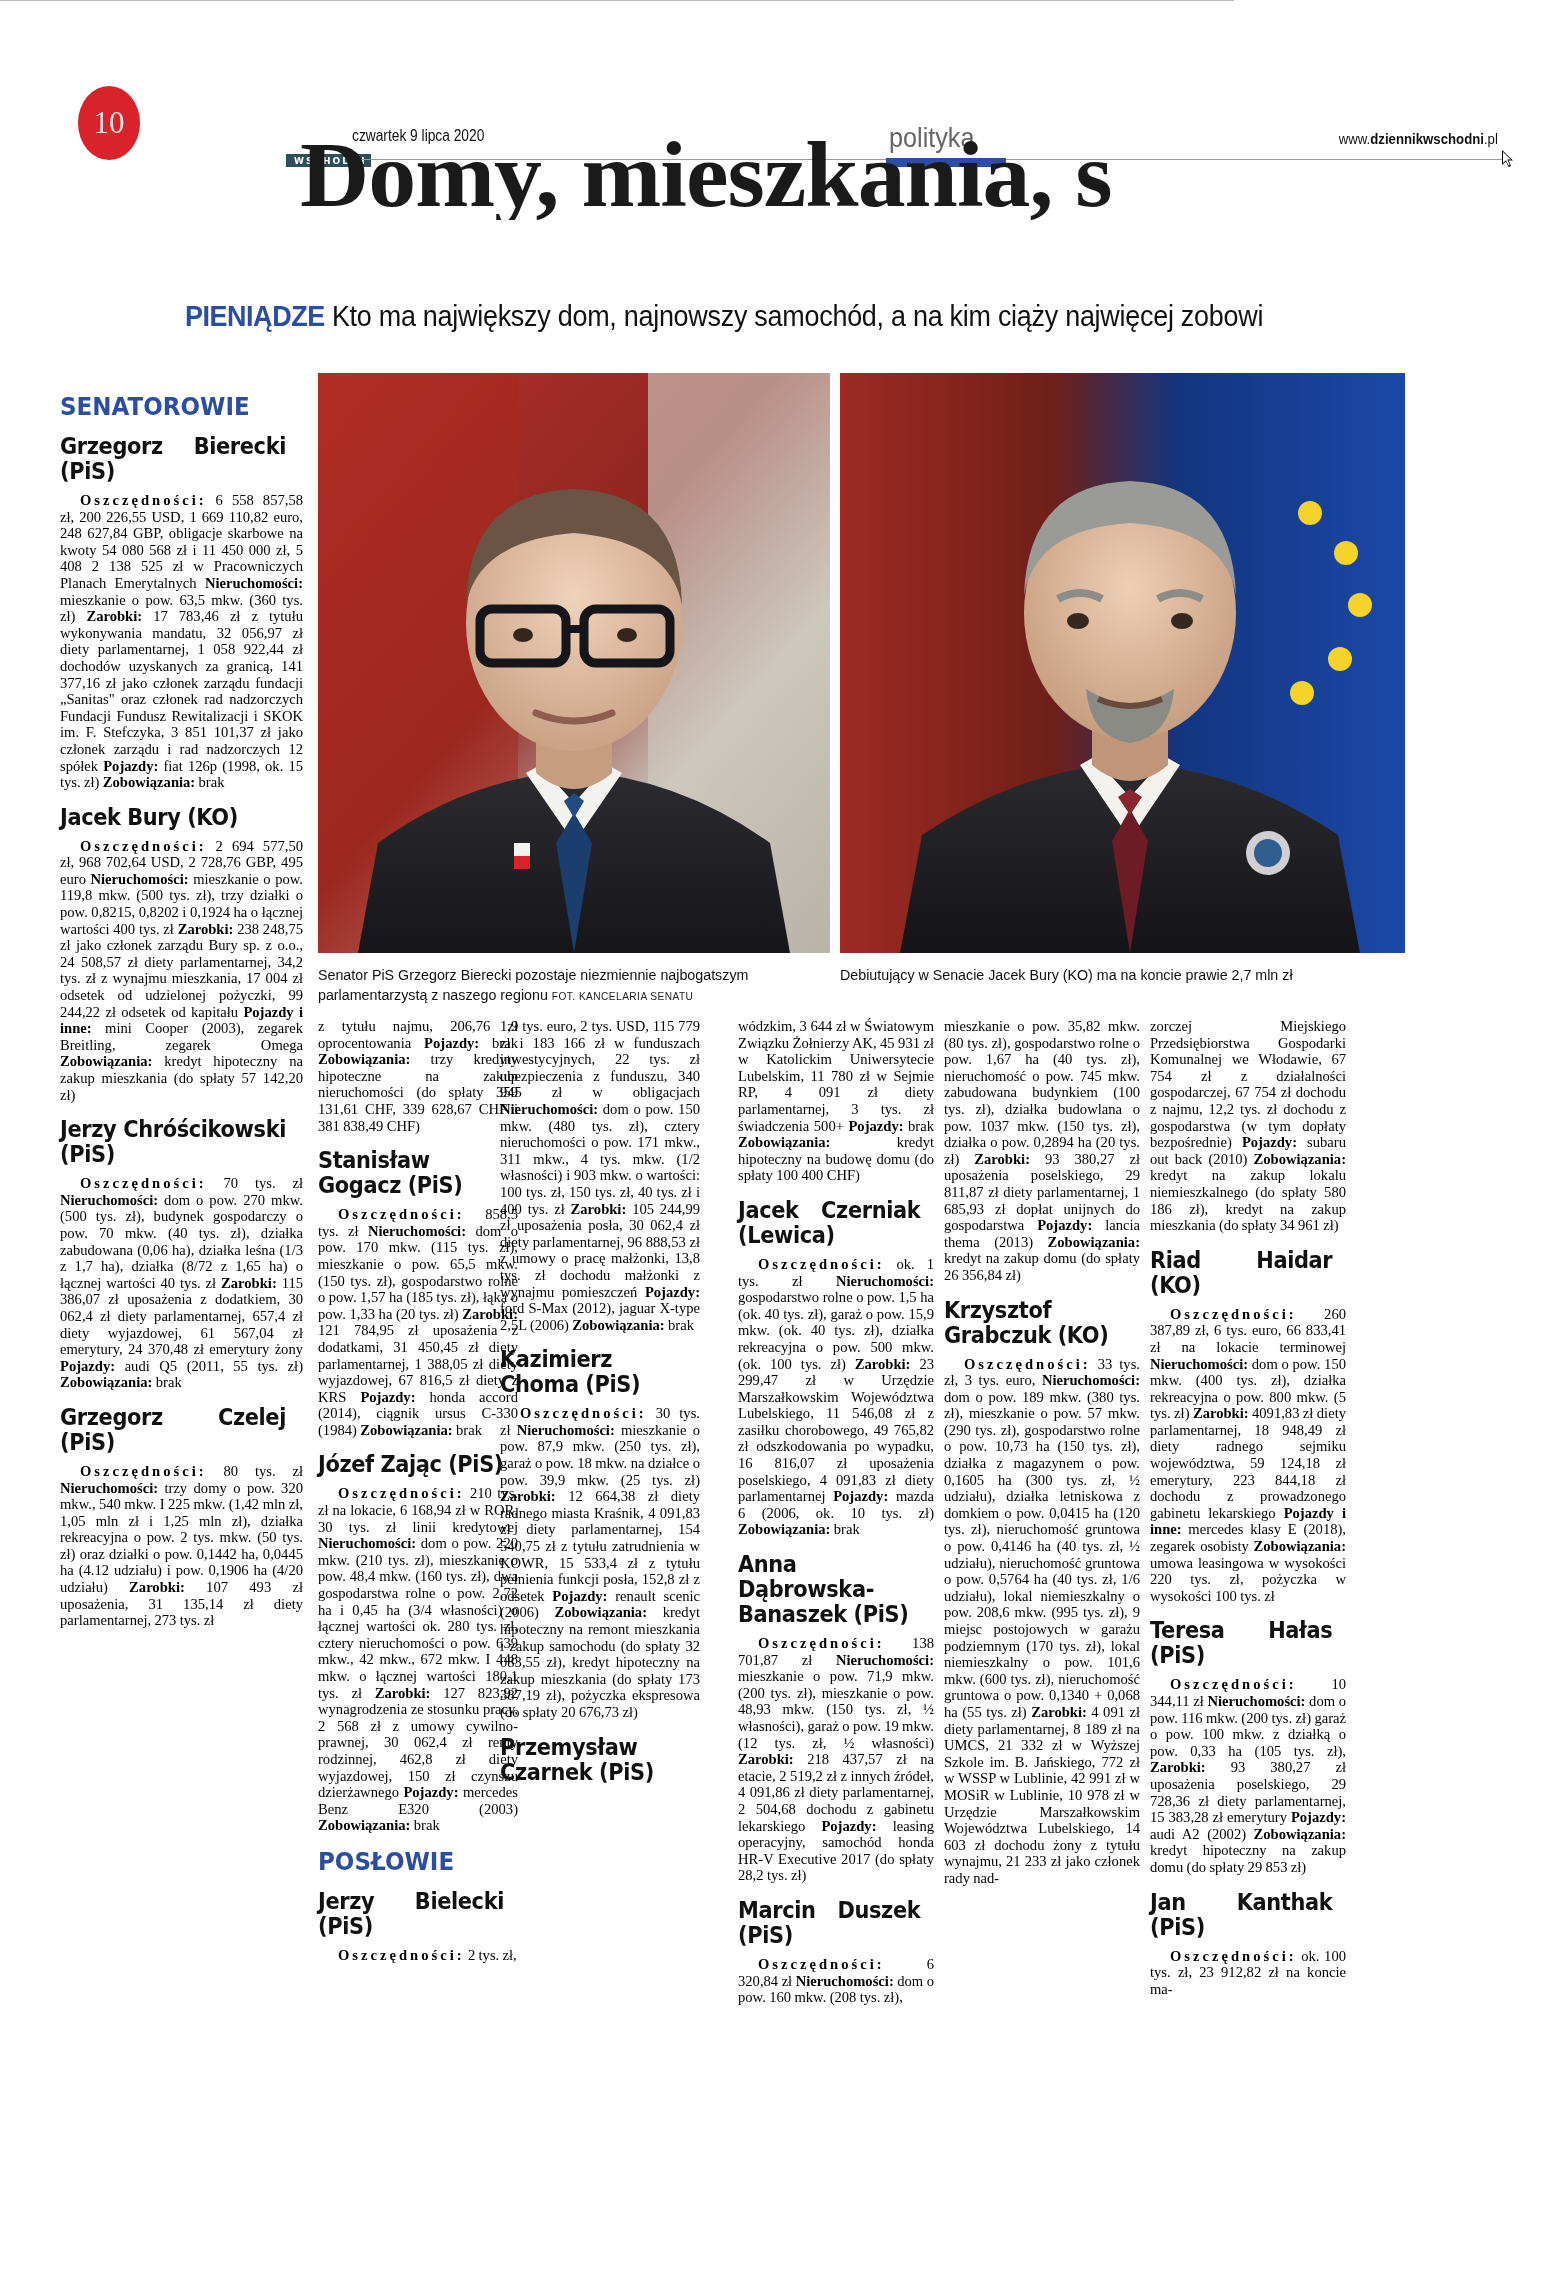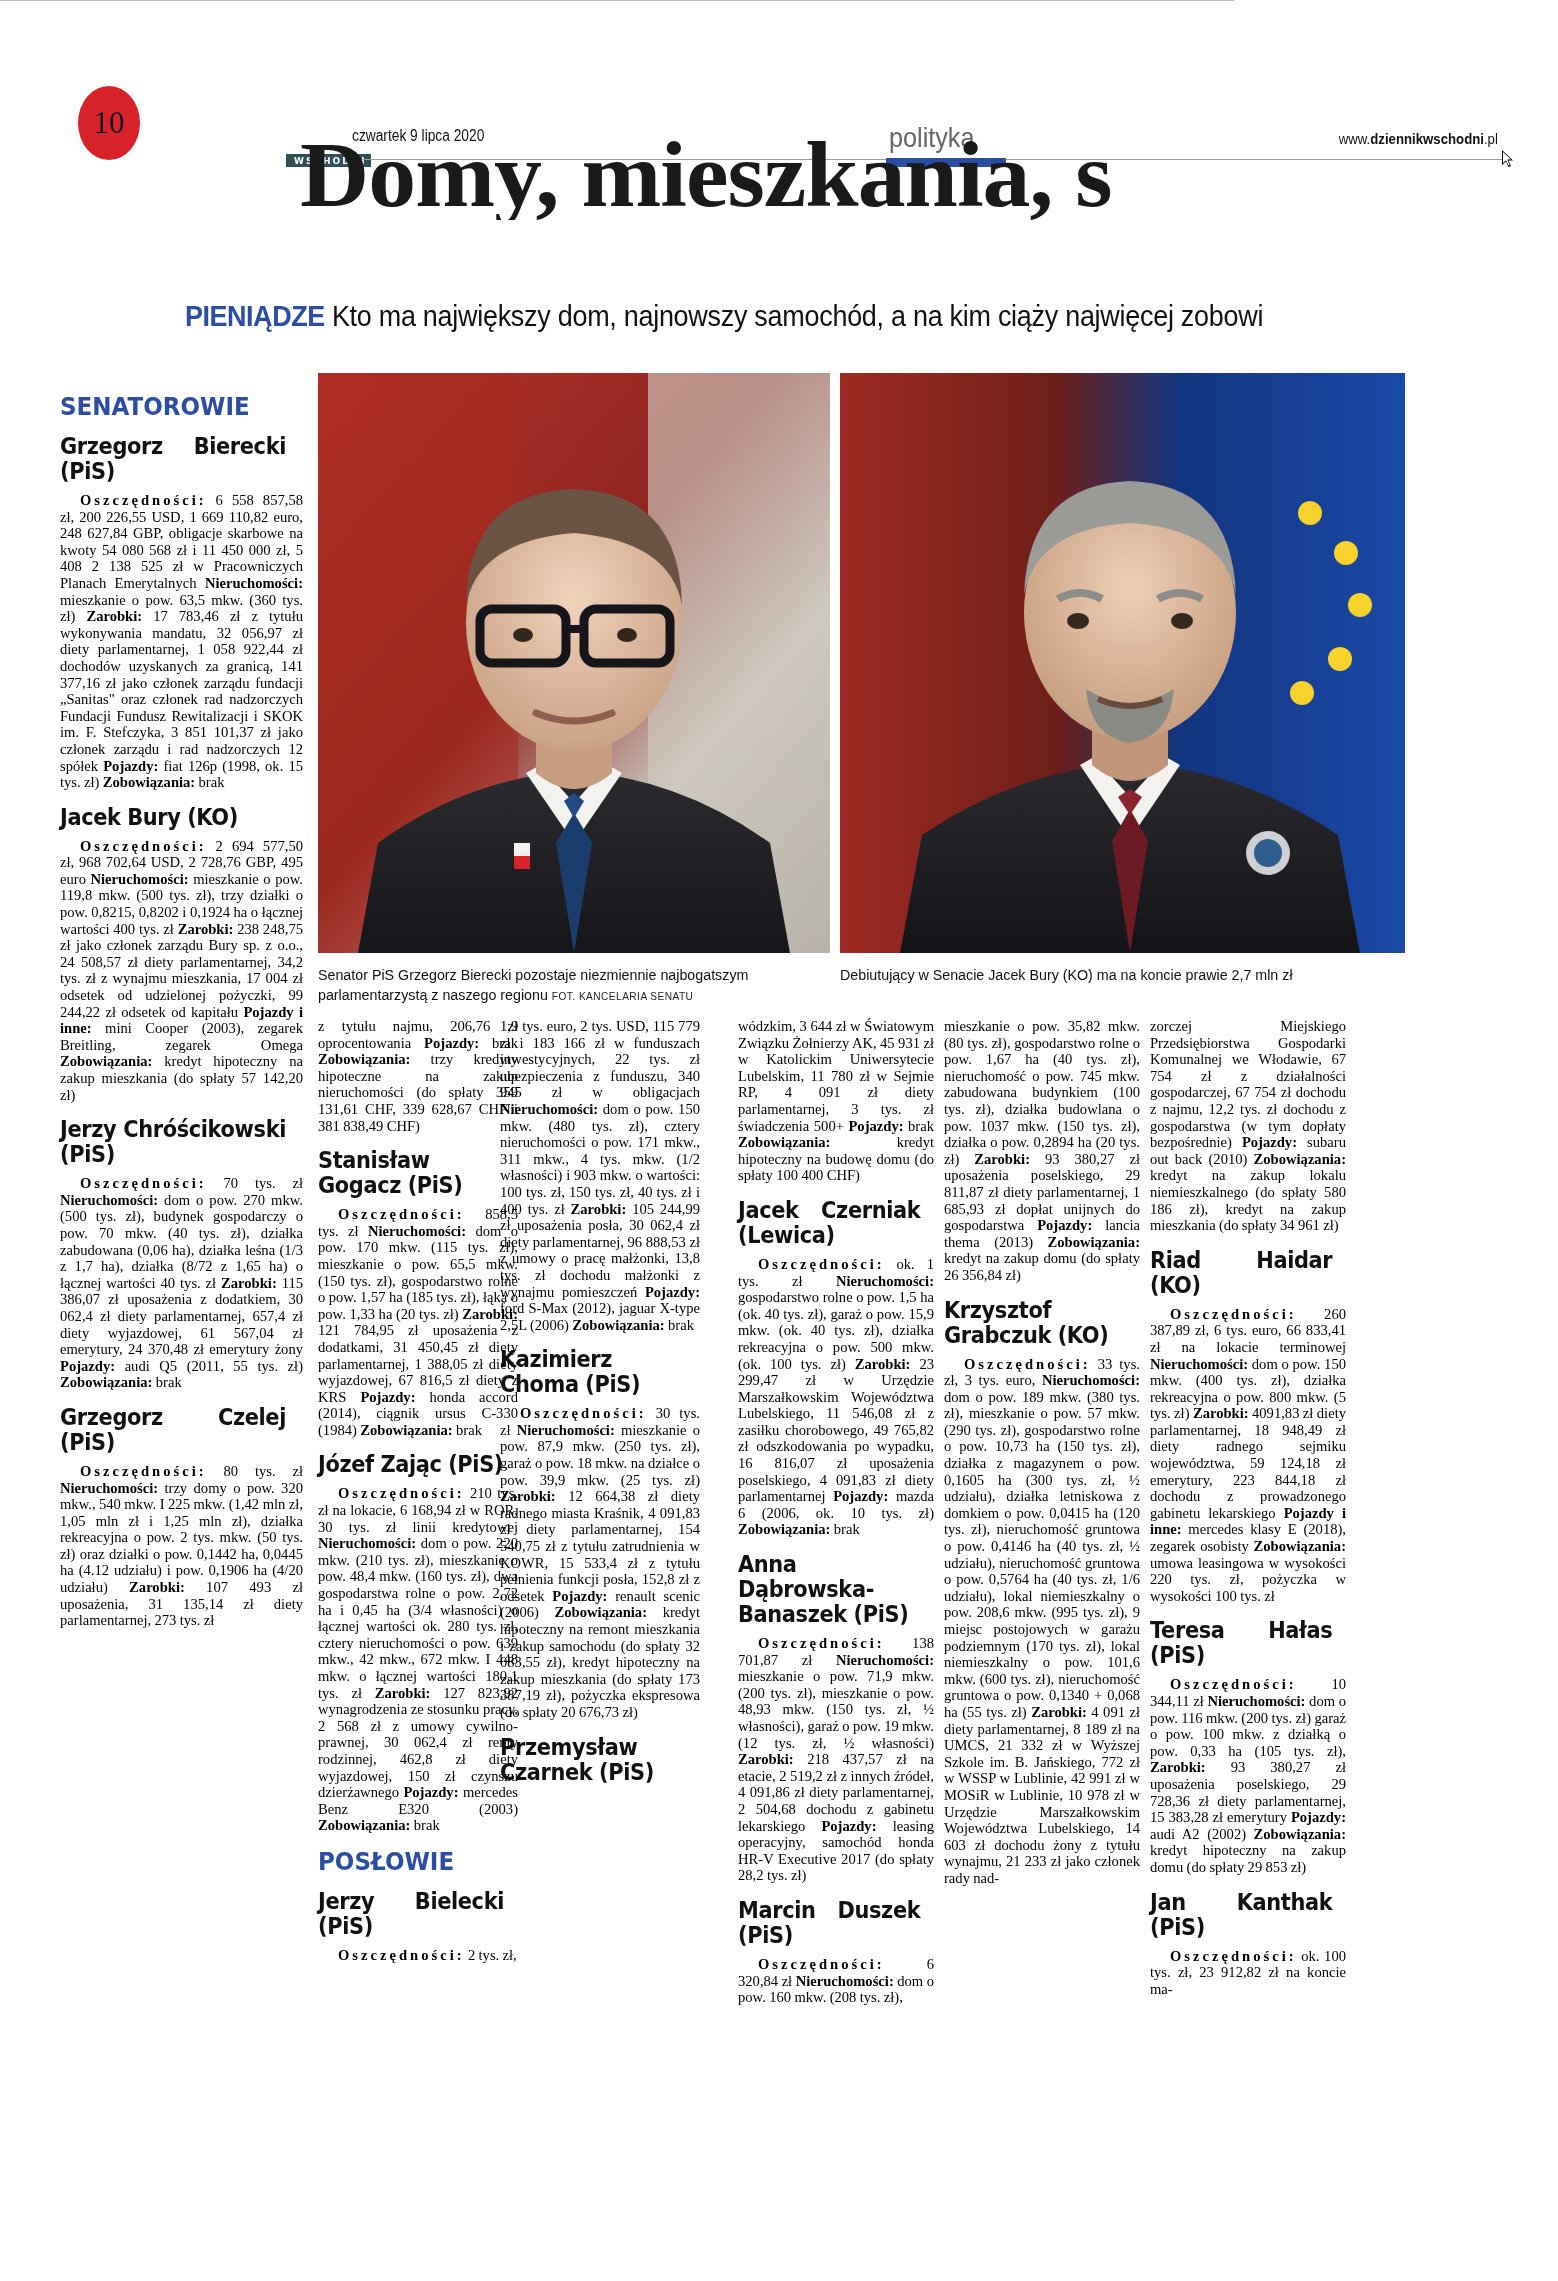--- a/index.html
+++ b/index.html
@@ -14,21 +14,21 @@
   .page{position:relative;width:1558px;height:2281px;}
 
   
   .masthead{position:absolute;left:0;top:70px;width:1558px;height:80px;}
   .logo-badge{
     position:absolute;left:78px;top:16px;width:62px;height:74px;
     background:#d8232a;border-radius:50%;
   }
   .logo-badge span{
     display:block;width:62px;line-height:74px;text-align:center;
-    color:#0f172a;font-family:"Liberation Serif",serif;font-size:31px;
+    color:#e5e5e5;font-family:"Liberation Serif",serif;font-size:31px;
   }
   .logo-word{
     position:absolute;left:146px;top:16px;
     font-family:"DejaVu Sans",sans-serif;font-weight:bold;font-style:italic;
     font-size:58px;letter-spacing:-3px;color:#d8232a;line-height:64px;
   }
   .logo-sub{
     position:absolute;left:238px;top:84px;
     background:#2f4f58;color:#fff;font-family:"DejaVu Sans",sans-serif;
     font-size:9px;letter-spacing:2px;font-weight:bold;padding:2px 4px 1px 8px;margin-left:48px;

